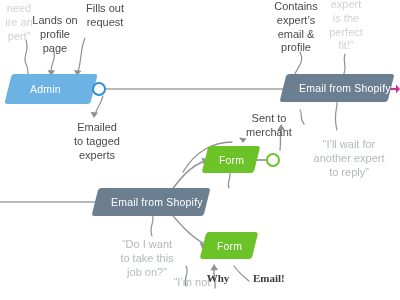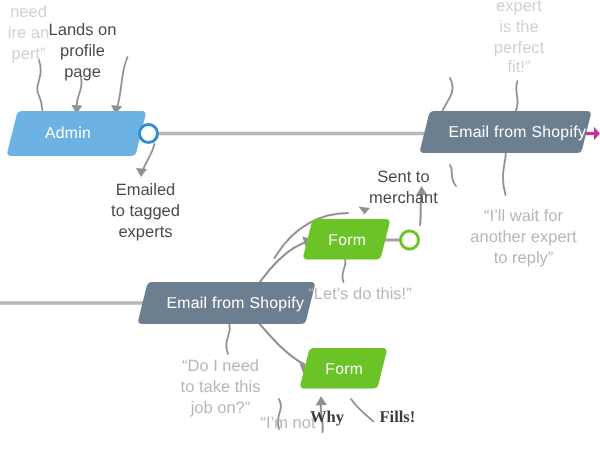--- a/index.html
+++ b/index.html
@@ -128,61 +128,68 @@
 ire an
 pert”</div>
   </div>
 
   <div class="lbl dark c" style="left:26px;top:14px;width:58px;">
     <div style="white-space:pre-line;">Lands on
 profile
 page</div>
   </div>
 
+  <div class="lbl dark c" style="left:76px;top:2px;width:58px;">
+    <div style="white-space:pre-line;">Fills out
+request</div>
+  </div>
 
   <div class="lbl dark c" style="left:64px;top:121px;width:66px;">
     <div style="white-space:pre-line;text-align:center;">Emailed
 to tagged
 experts</div>
   </div>
 
+  <div class="lbl dark c" style="left:265px;top:0px;width:62px;">
+    <div style="white-space:pre-line;">Contains
+expert’s
+email &amp;
+profile</div>
+  </div>
 
   <div class="lbl faint c" style="left:322px;top:-2px;width:48px;">
     <div style="white-space:pre-line;">expert
 is the
 perfect
 fit!”</div>
   </div>
 
   <div class="lbl dark c" style="left:238px;top:112px;width:62px;">
     <div style="white-space:pre-line;">Sent to
 merchant</div>
   </div>
 
-  <div class="lbl grey c" style="left:199px;top:190px;width:82px;">
-    <div style="white-space:pre-line;">“Let’s do this!”</div>
-  </div>
 
   <div class="lbl grey c" style="left:303px;top:138px;width:92px;">
     <div style="white-space:pre-line;">“I’ll wait for
 another expert
 to reply”</div>
   </div>
 
   <div class="lbl grey c" style="left:104px;top:238px;width:86px;">
-    <div style="white-space:pre-line;">“Do I need
+    <div style="white-space:pre-line;">“Do I want
 to take this
 job on?”</div>
   </div>
 
   <div class="lbl grey c" style="left:166px;top:276px;width:52px;">
     <div style="white-space:pre-line;">“I’m not</div>
   </div>
 
   <div class="lbl bold c" style="left:200px;top:272px;width:36px;">
     <div style="white-space:pre-line;">Why</div>
   </div>
 
   <div class="lbl bold" style="left:253px;top:272px;width:58px;">
-    <div style="white-space:pre-line;">Fills!</div>
+    <div style="white-space:pre-line;">Email!</div>
   </div>
 
 </div>
 
 </body></html>

